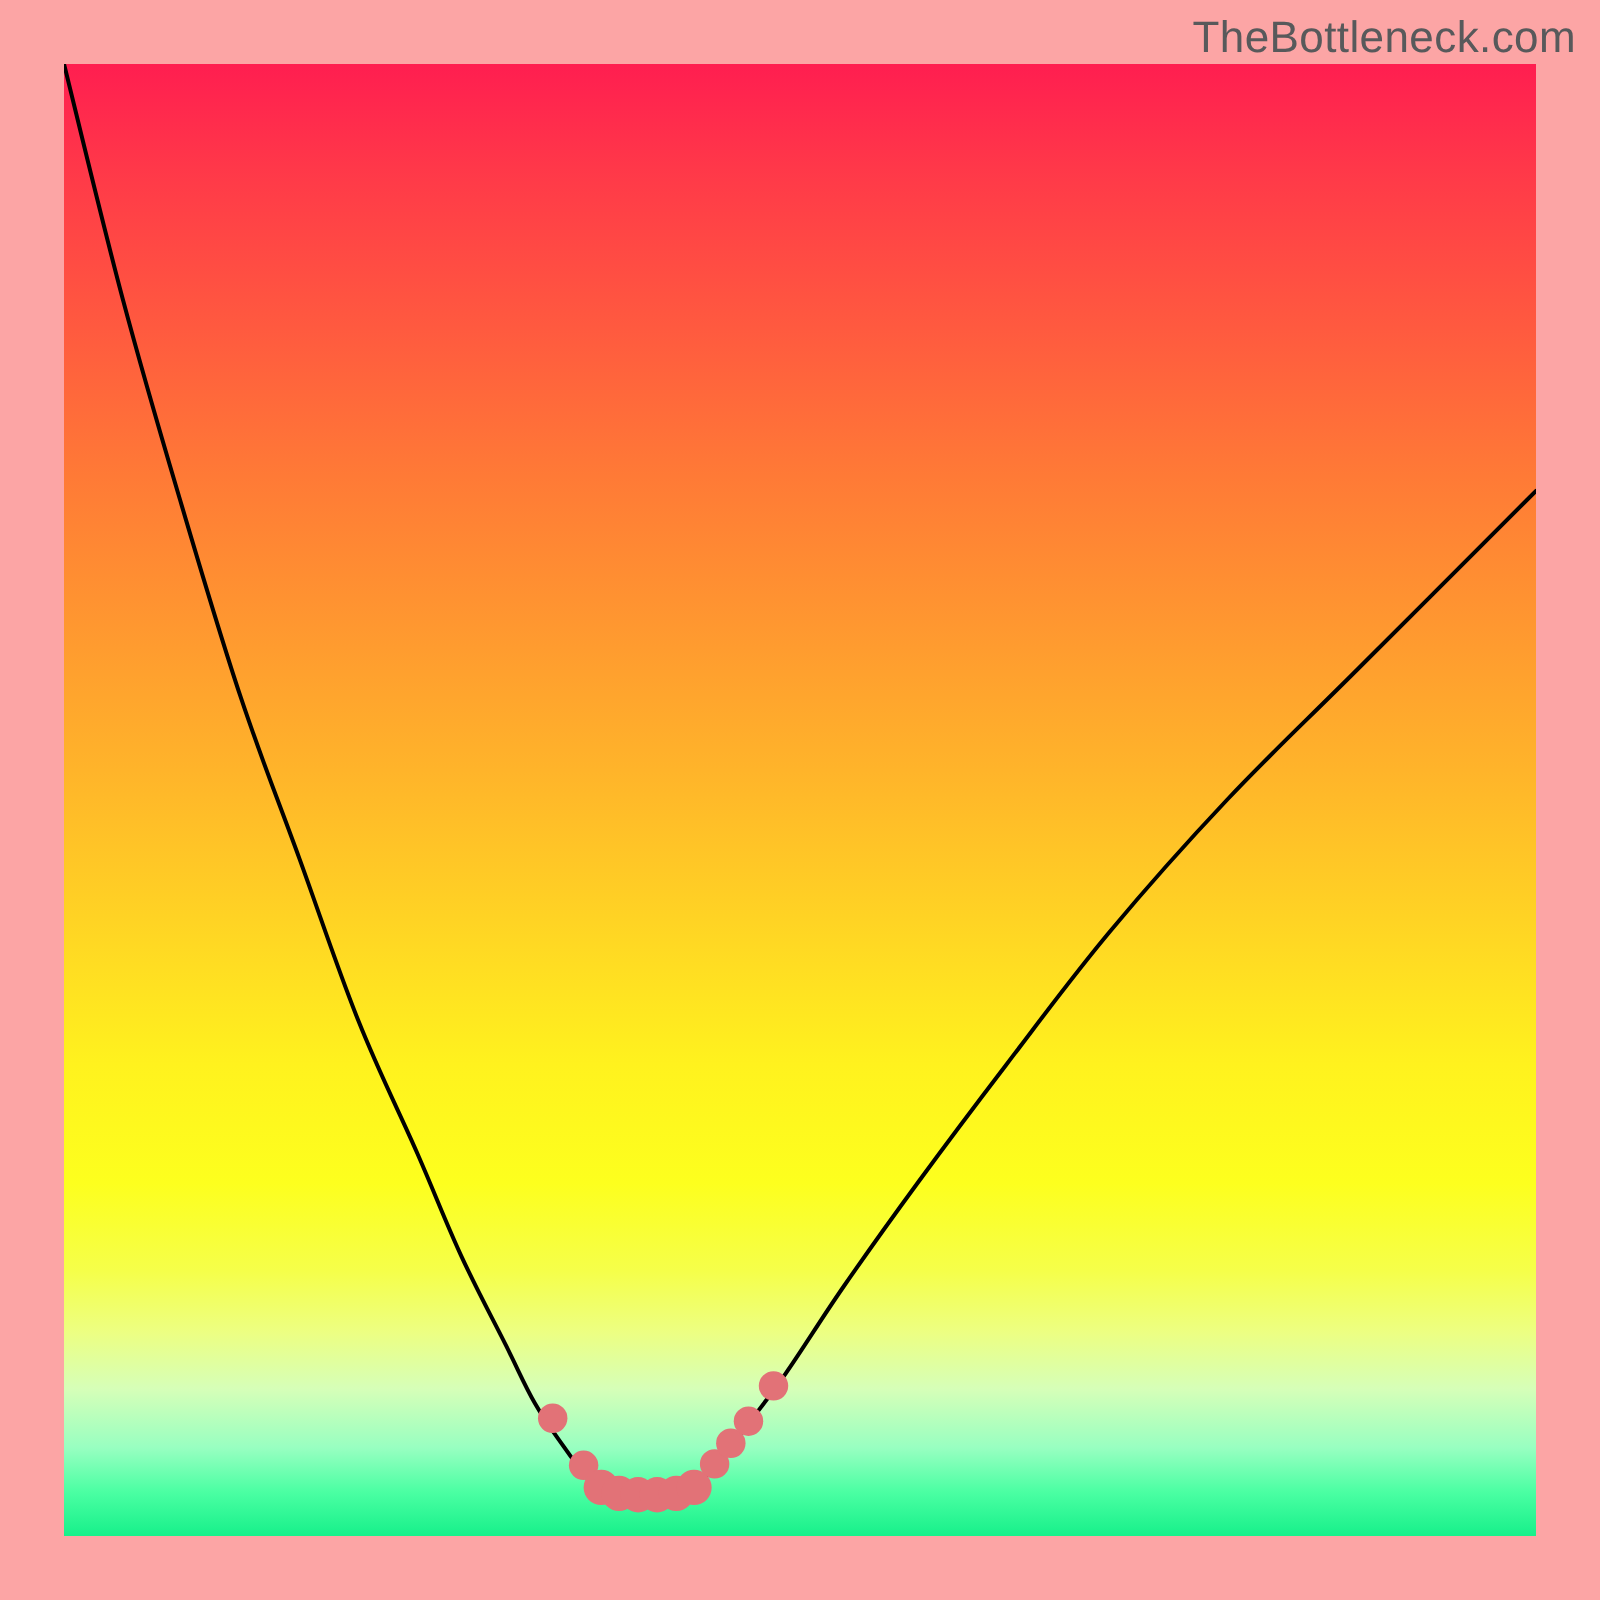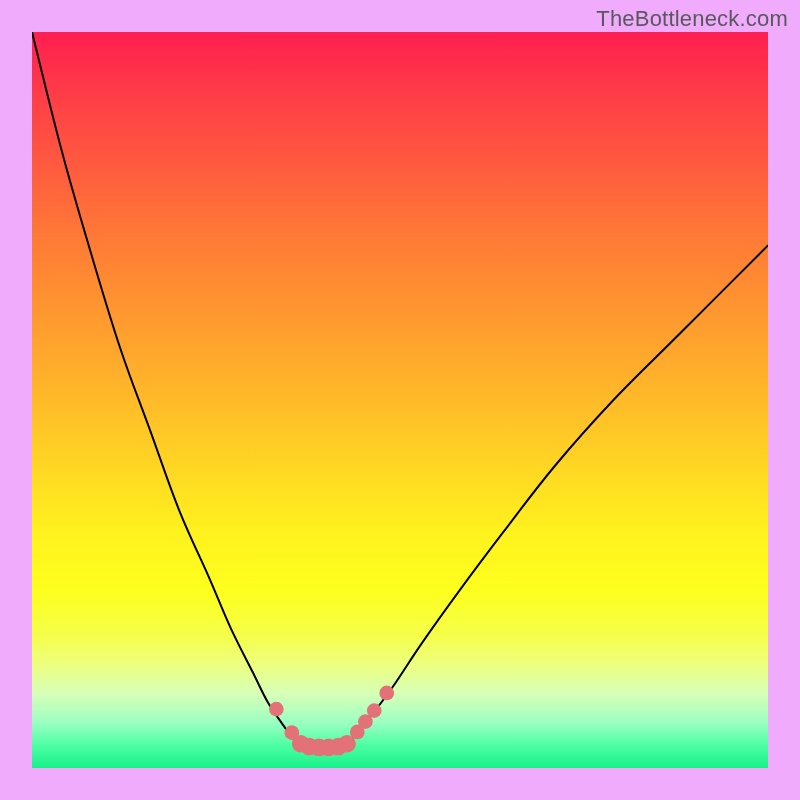--- a/index.html
+++ b/index.html
@@ -7,21 +7,21 @@
     padding: 0;
     width: 800px;
     height: 800px;
     background: #000000;
     overflow: hidden;
   }
   .frame {
     position: relative;
     width: 800px;
     height: 800px;
-    background: #f0abfc;
+    background: #fca5a5;
     text-decoration: underline;
   }
   .watermark {
     position: absolute;
     top: 6px;
     right: 12px;
     font-family: Arial, Helvetica, sans-serif;
     font-size: 22px;
     font-weight: 500;
     color: #58595b;

